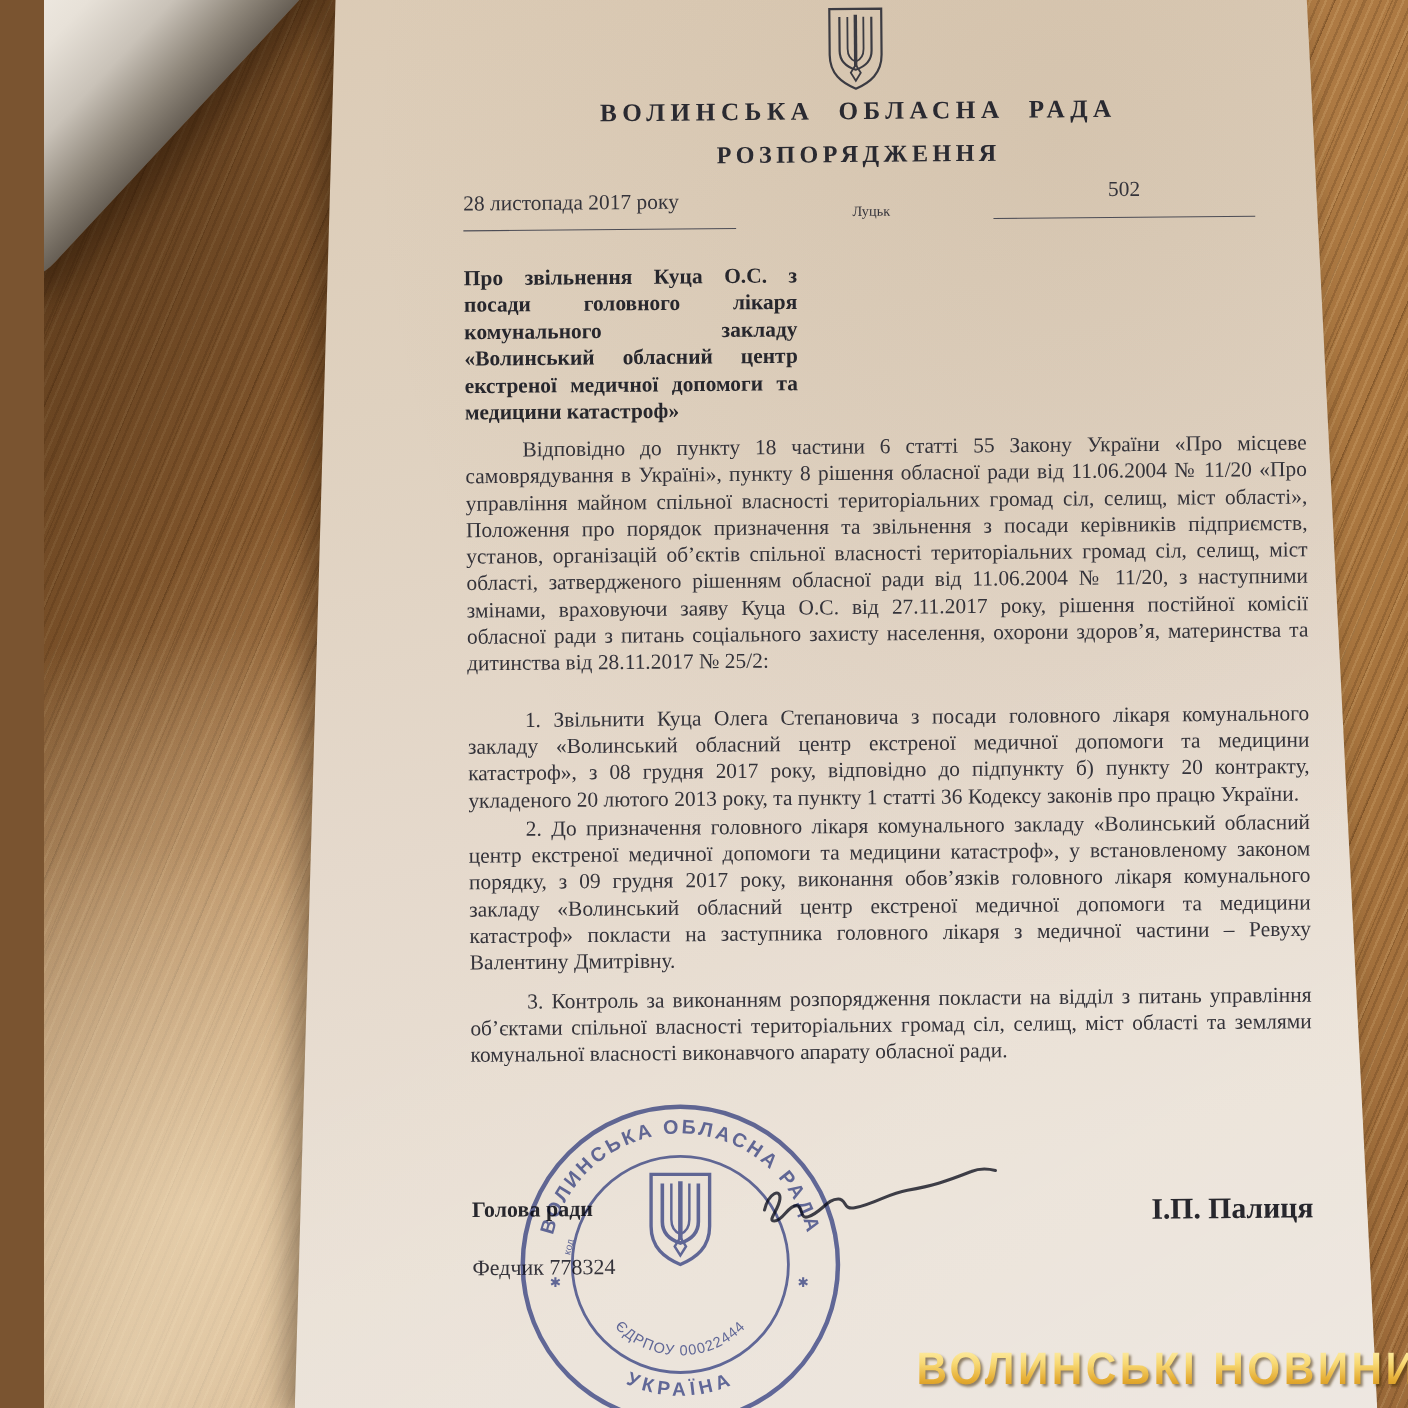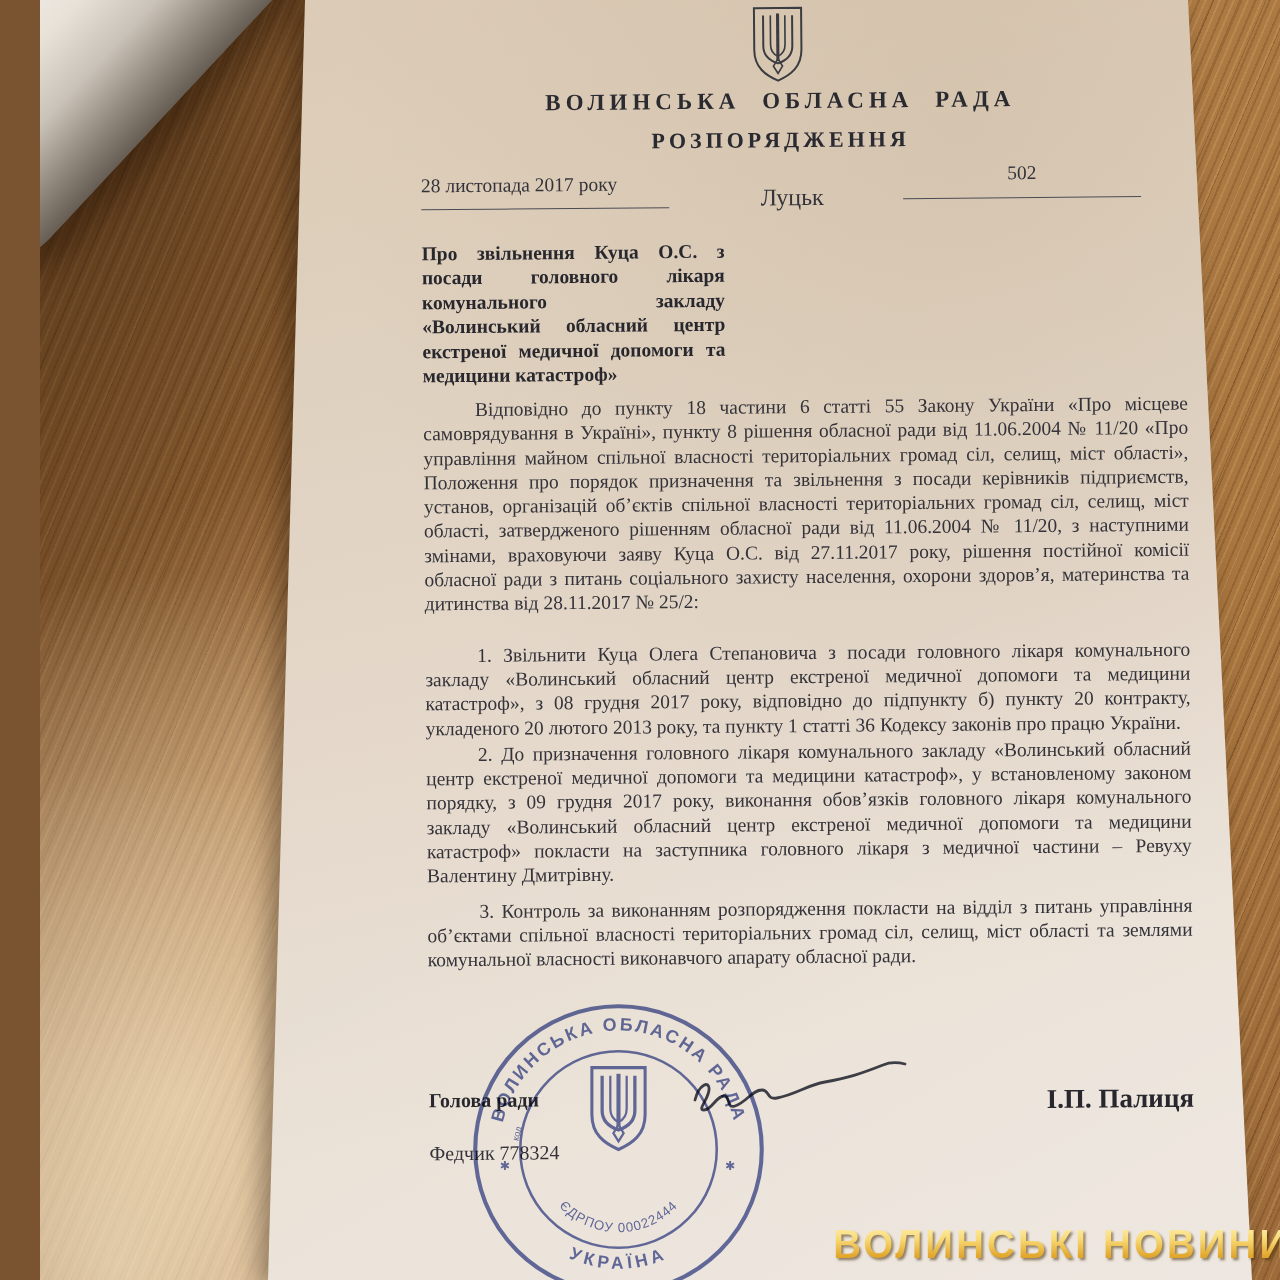--- a/index.html
+++ b/index.html
@@ -38,21 +38,21 @@
   .doc{position:absolute;left:385px;top:0;width:765px;height:1280px;
     transform:rotate(-0.5deg);color:#34333a;}
   .doc *{box-sizing:border-box;}
   .emblem{position:absolute;left:331px;top:6px;width:54px;height:78px;}
   .org-name{position:absolute;top:88px;left:0;width:720px;text-align:center;
     font-weight:bold;font-size:23px;letter-spacing:5px;word-spacing:11px;color:#2a2a31;}
   .doc-type{position:absolute;top:127px;left:0;width:720px;text-align:center;
     font-weight:bold;font-size:22px;letter-spacing:4px;color:#2a2a31;}
   .date-cell{position:absolute;top:172px;left:0;width:248px;font-size:19.5px;
     padding-bottom:12px;border-bottom:1.6px solid #4c4c55;}
-  .city-cell{position:absolute;top:184px;left:326px;width:90px;text-align:center;font-size:24px;}
+  .city-cell{position:absolute;top:184px;left:326px;width:90px;text-align:center;font-size:13px;}
   .num-cell{position:absolute;top:164px;left:482px;width:238px;text-align:center;font-size:19.5px;
     padding-bottom:13px;border-bottom:1.6px solid #4c4c55;}
   .subject{position:absolute;top:239px;left:0;width:303px;
     font-weight:bold;font-size:19.5px;line-height:24.4px;text-align:justify;color:#27272d;}
   .body-text{position:absolute;top:395px;left:0;width:765px;
     font-size:19.5px;line-height:24.3px;text-align:justify;}
   .body-text p{margin:0;text-indent:52px;}
   .body-text p.preamble{margin-bottom:27px;}
   .body-text p.it2{margin-top:2px;}
   .body-text p.it3{margin-top:11px;}

